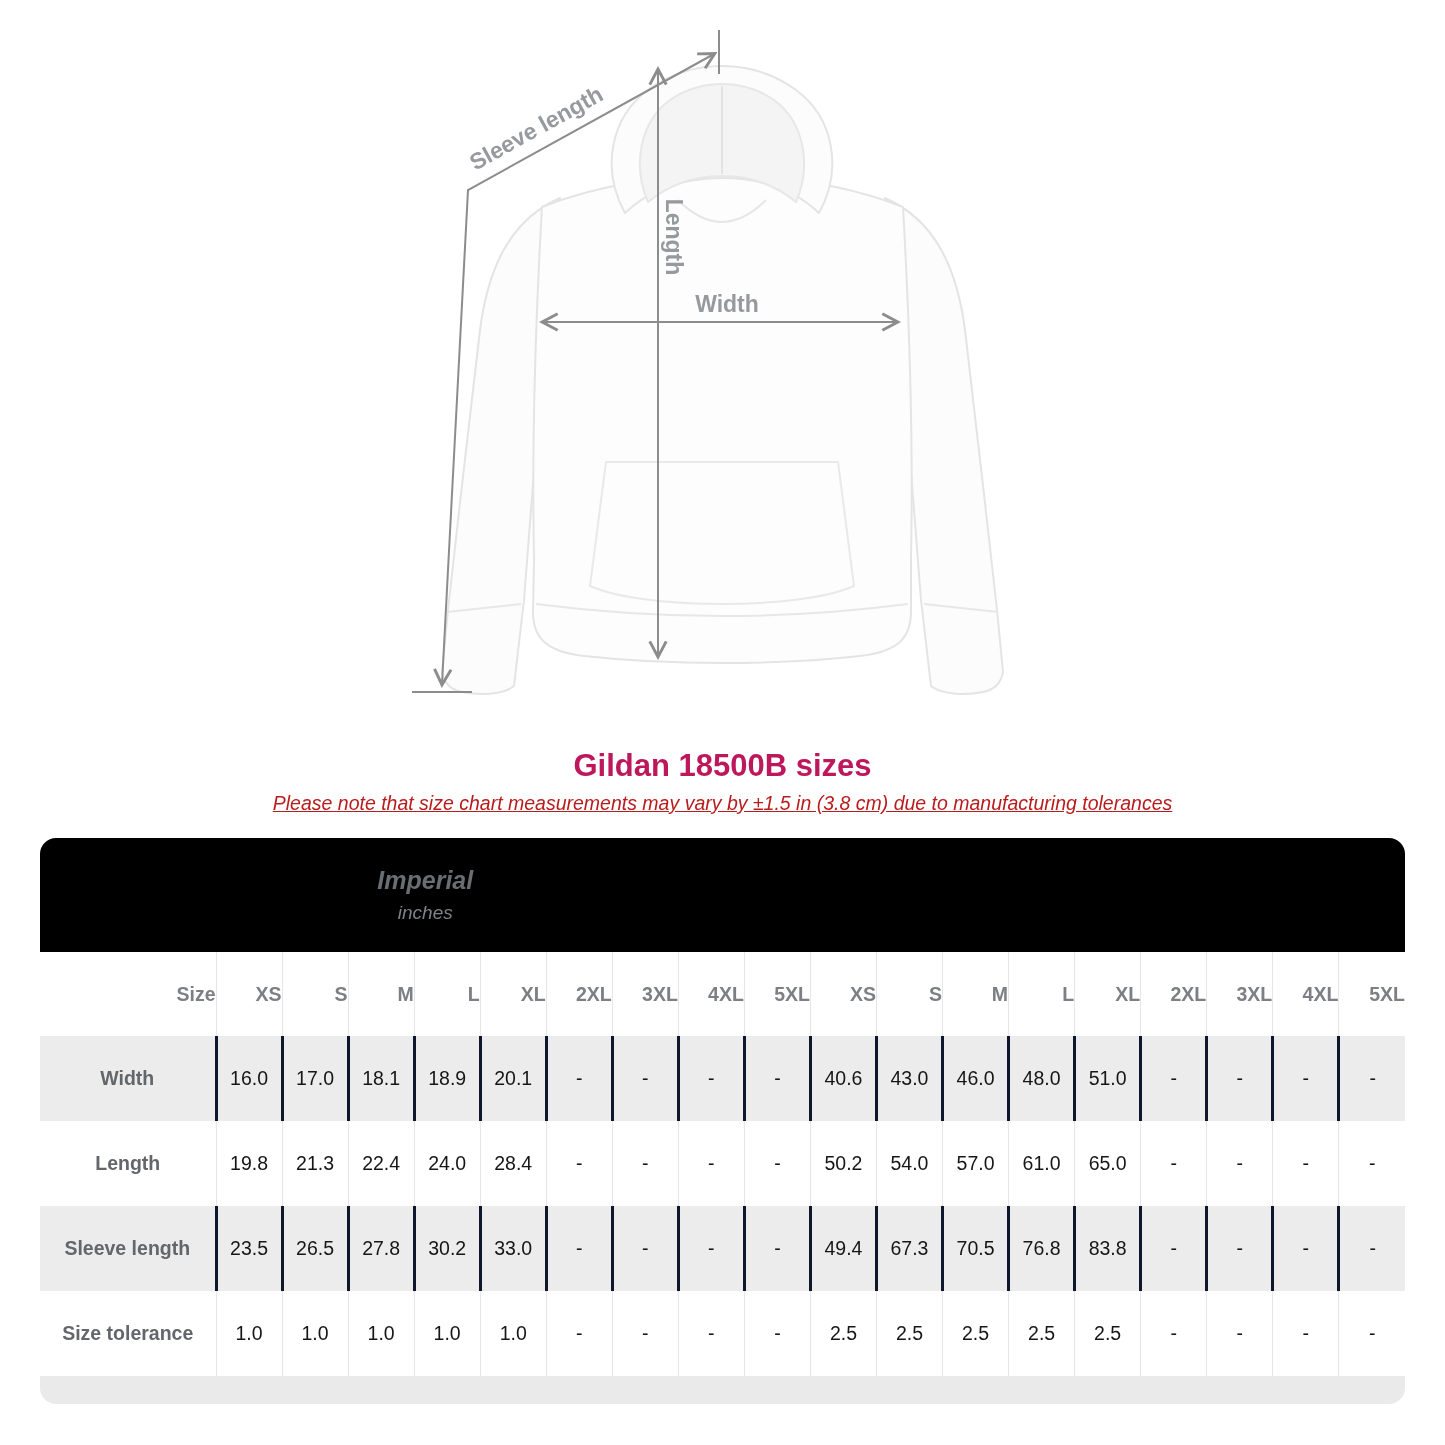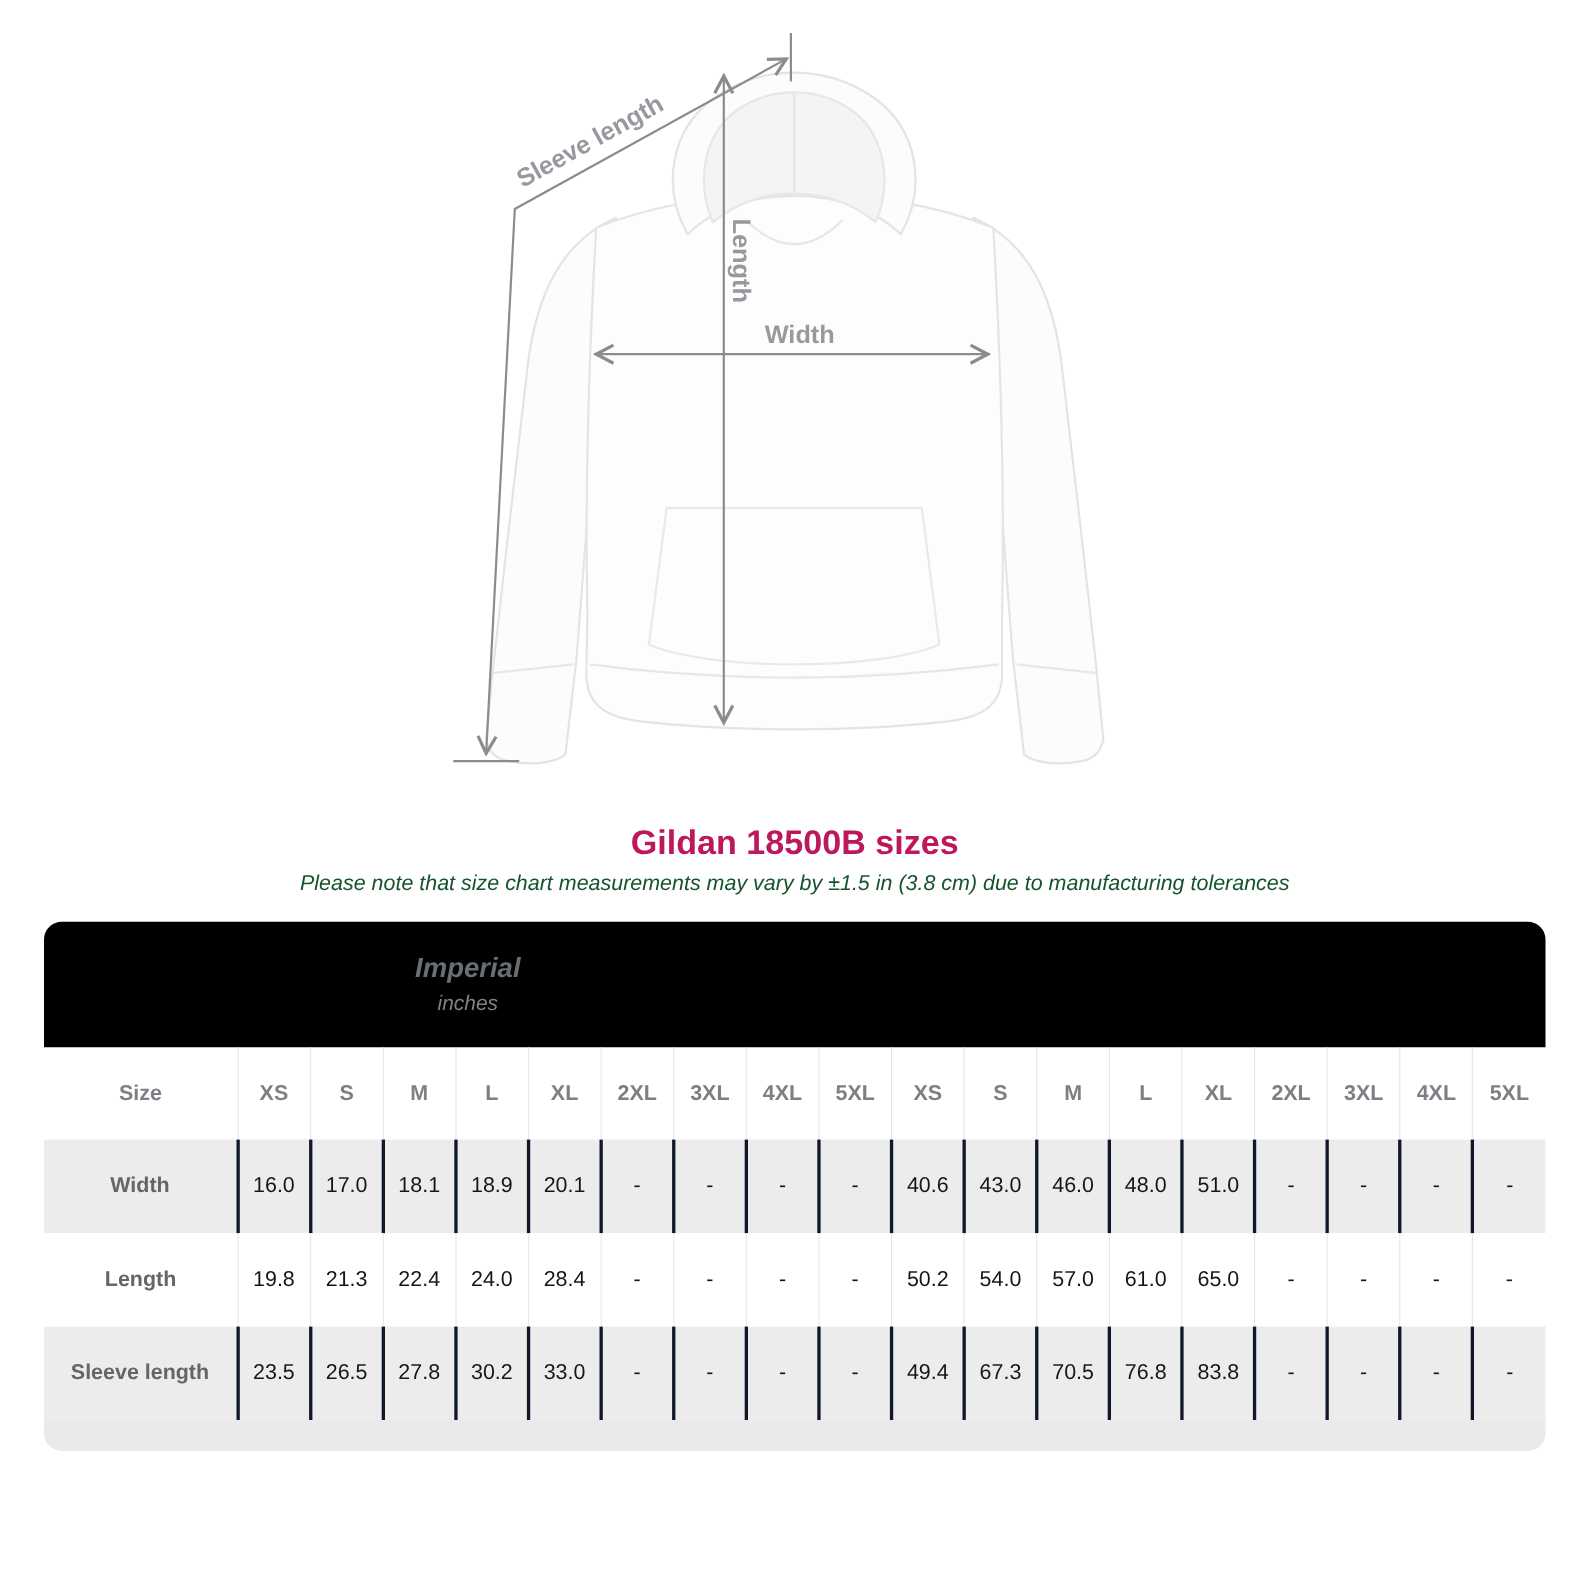--- a/index.html
+++ b/index.html
@@ -5,39 +5,39 @@
   * { margin:0; padding:0; box-sizing:border-box; }
   html,body { background:#ffffff; }
   .page { position:relative; width:1445px; height:1445px; background:#ffffff;
           font-family:"Liberation Sans", sans-serif; overflow:hidden; }
 
   .diagram { position:absolute; left:0; top:0; }
 
   .title { position:absolute; top:748px; left:0; width:100%; text-align:center;
            font-size:31px; font-weight:bold; color:#be185d; }
   .subtitle { position:absolute; top:792px; left:0; width:100%; text-align:center;
-              font-size:19.5px; font-style:italic; color:#14532d; }
+              font-size:19.5px; font-style:italic; color:#b91c1c;text-decoration:underline; }
 
   .table-wrap { position:absolute; left:40px; top:838px; width:1365px; }
 
   .band-top { display:flex; height:114px; background:#000000; border-radius:16px 16px 0 0; }
   .unit-group { display:flex; flex-direction:column; align-items:center; justify-content:center; gap:7px; }
   .unit-group.imperial { width:56.45%; }
   .unit-group.metric   { width:43.55%; }
   .unit-name { font-size:25px; font-weight:bold; font-style:italic; color:#696e73; }
   .unit-sub  { font-size:19px; font-style:italic; color:#7f8286; }
 
   .size-table { width:100%; border-collapse:collapse; table-layout:fixed; }
   .size-table th, .size-table td { text-align:center; vertical-align:middle;
       border-left:1px solid #e6e6e6; font-size:19.5px; }
   .size-table th:first-child, .size-table td:first-child { border-left:none; }
   .size-table thead tr { height:84px; }
   .size-table tbody tr { height:85px; }
   .size-label { width:176px; }
-  .size-table thead th { color:#7c7f83; font-weight:bold; }
+  .size-table thead th { color:#7c7f83; font-weight:bold;text-align:right; }
   .size-table tbody th.row-label { color:#63666a; font-weight:bold; }
   .size-table td { color:#161616; font-weight:normal; }
   tr.shaded td, tr.shaded th { background:#ececec; border-left:3px solid #0f172a; }
   tr.shaded th:first-child { border-left:none; }
   .band-bottom { height:28px; background:#eaeaea; border-radius:0 0 16px 16px; }
 </style>
 </head>
 <body>
 
 <div class="page">
@@ -181,18 +181,39 @@
             <td>49.4</td>
             <td>67.3</td>
             <td>70.5</td>
             <td>76.8</td>
             <td>83.8</td>
             <td>-</td>
             <td>-</td>
             <td>-</td>
             <td>-</td>
           </tr>
+          <tr>
+            <th class="row-label">Size tolerance</th>
+            <td>1.0</td>
+            <td>1.0</td>
+            <td>1.0</td>
+            <td>1.0</td>
+            <td>1.0</td>
+            <td>-</td>
+            <td>-</td>
+            <td>-</td>
+            <td>-</td>
+            <td>2.5</td>
+            <td>2.5</td>
+            <td>2.5</td>
+            <td>2.5</td>
+            <td>2.5</td>
+            <td>-</td>
+            <td>-</td>
+            <td>-</td>
+            <td>-</td>
+          </tr>
         </tbody>
     </table>
 
     <div class="band-bottom"></div>
   </div>
 </div>
 
 </body></html>

